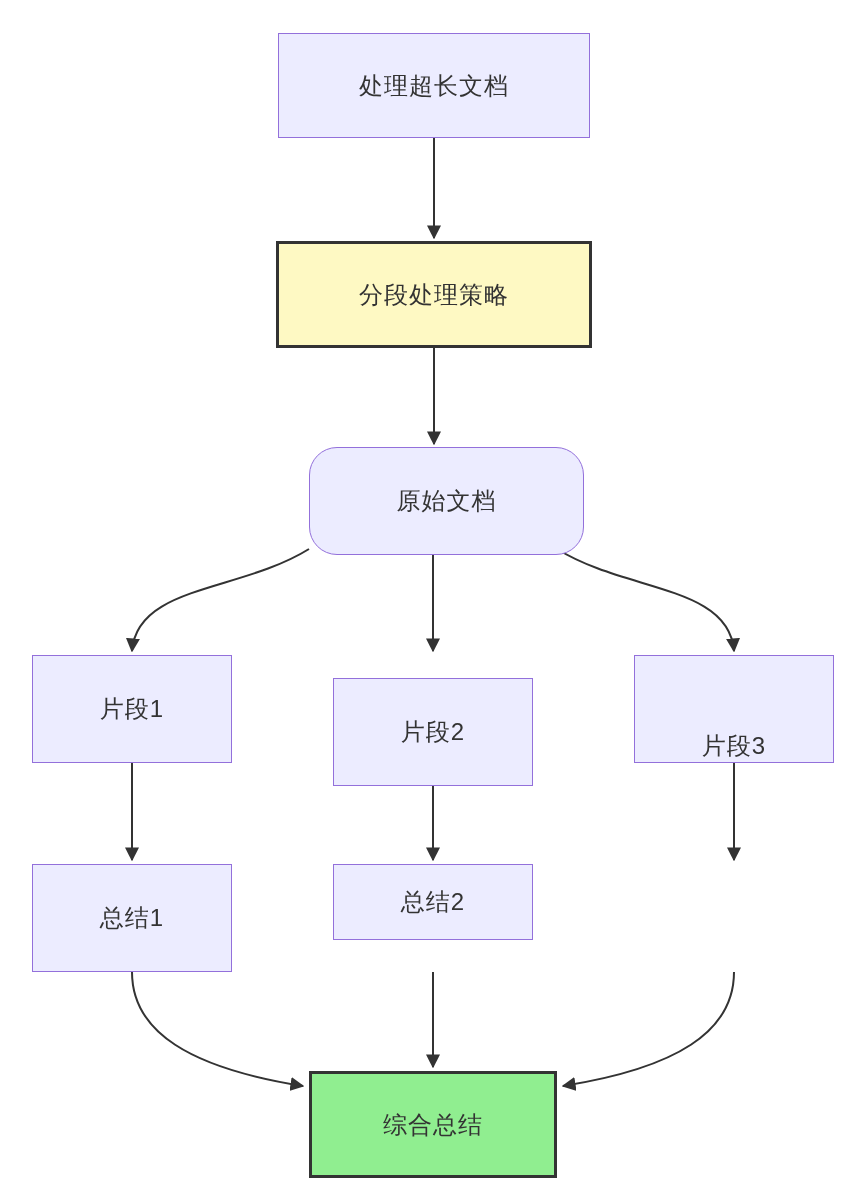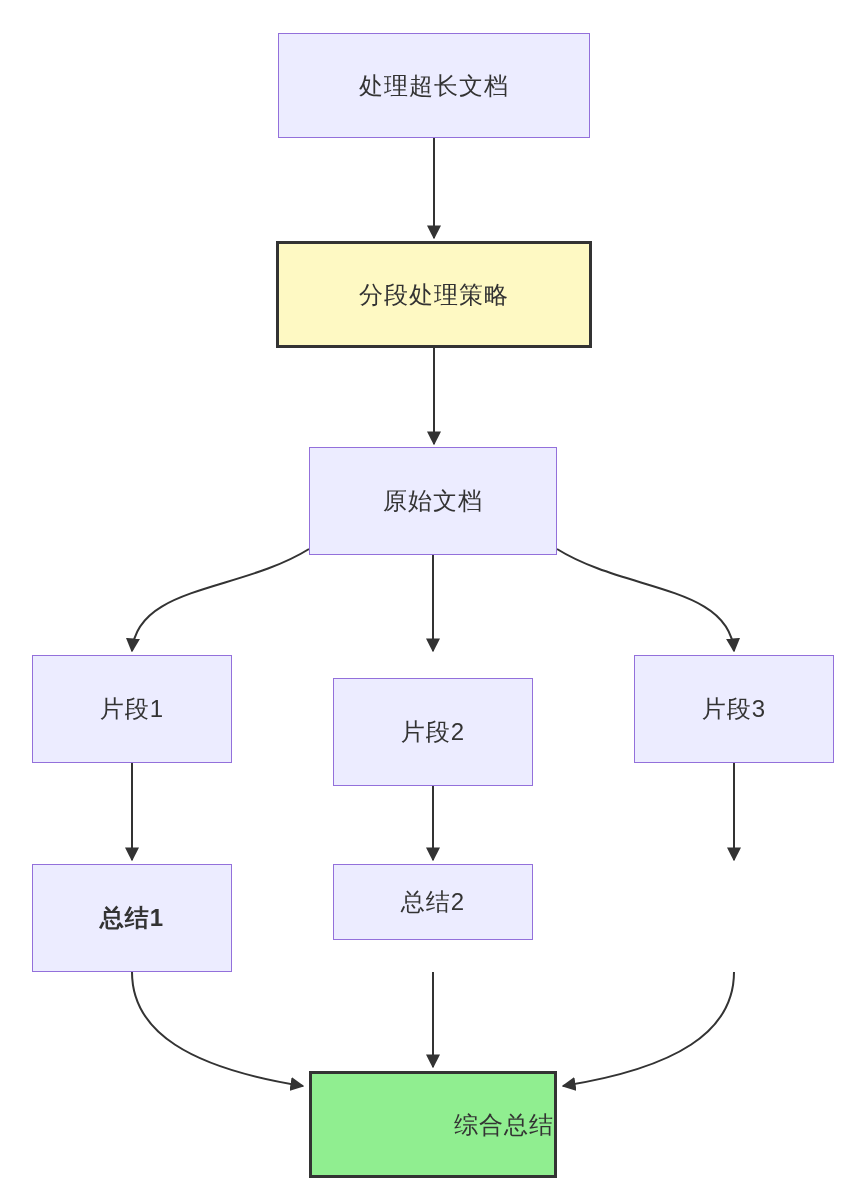--- a/index.html
+++ b/index.html
@@ -41,28 +41,28 @@
     background: #fef9c3;
     border: 3px solid #333333;
   }
   .node-final {
     background: #90EE90;
     border: 3px solid #333333;
   }
   
   .n-a  { left: 278px; top: 33px;   width: 312px; height: 105px; }
   .n-b  { left: 276px; top: 241px;  width: 316px; height: 107px; }
-  .n-c  { left: 309px; top: 447px;  width: 248px; height: 108px; }
+  .n-c  { left: 309px; top: 447px;  width: 275px; height: 108px; border-radius: 28px; }
   .n-d1 { left: 32px;  top: 655px;  width: 200px; height: 108px; }
   .n-d2 { left: 333px; top: 678px;  width: 200px; height: 108px; }
-  .n-d3 { left: 634px; top: 655px;  width: 200px; height: 108px; }
-  .n-e1 { left: 32px;  top: 864px;  width: 200px; height: 108px; font-weight: bold; }
+  .n-d3 { left: 634px; top: 655px;  width: 200px; height: 108px; align-items: flex-end; }
+  .n-e1 { left: 32px;  top: 864px;  width: 200px; height: 108px; }
   .n-e2 { left: 333px; top: 864px;  width: 200px; height: 76px; }
   .n-e3 { left: 634px; top: 864px;  width: 200px; height: 108px; }
-  .n-f  { left: 309px; top: 1071px; width: 248px; height: 107px; justify-content: flex-end; }
+  .n-f  { left: 309px; top: 1071px; width: 248px; height: 107px; }
   .edge {
     fill: none;
     stroke: #333333;
     stroke-width: 2px;
   }
 </style>
 </head>
 <body>
 
 <div class="canvas">

